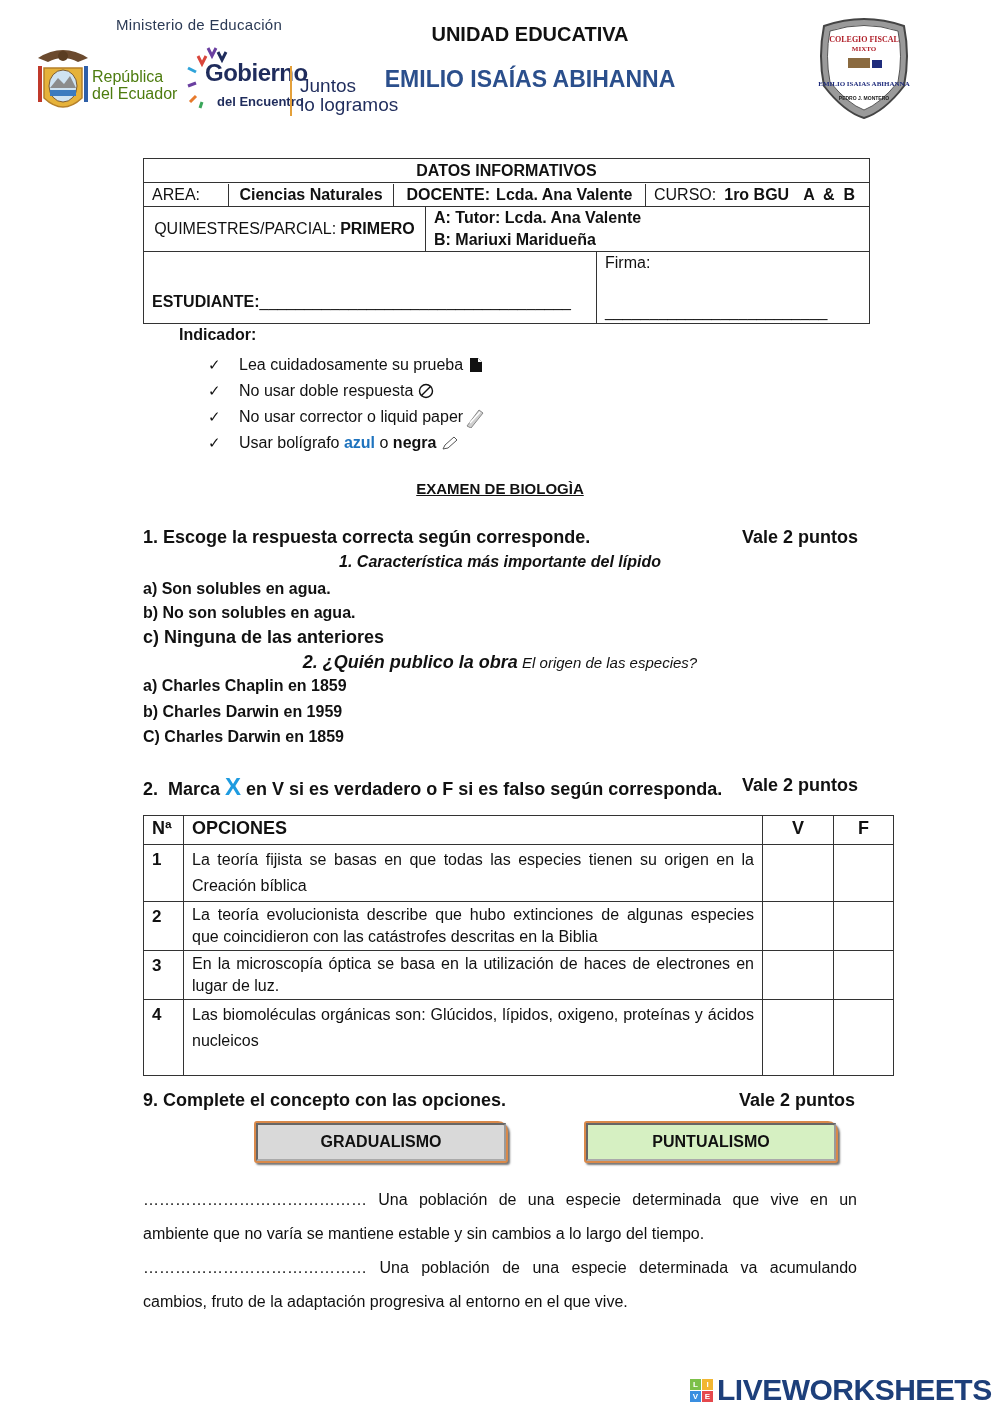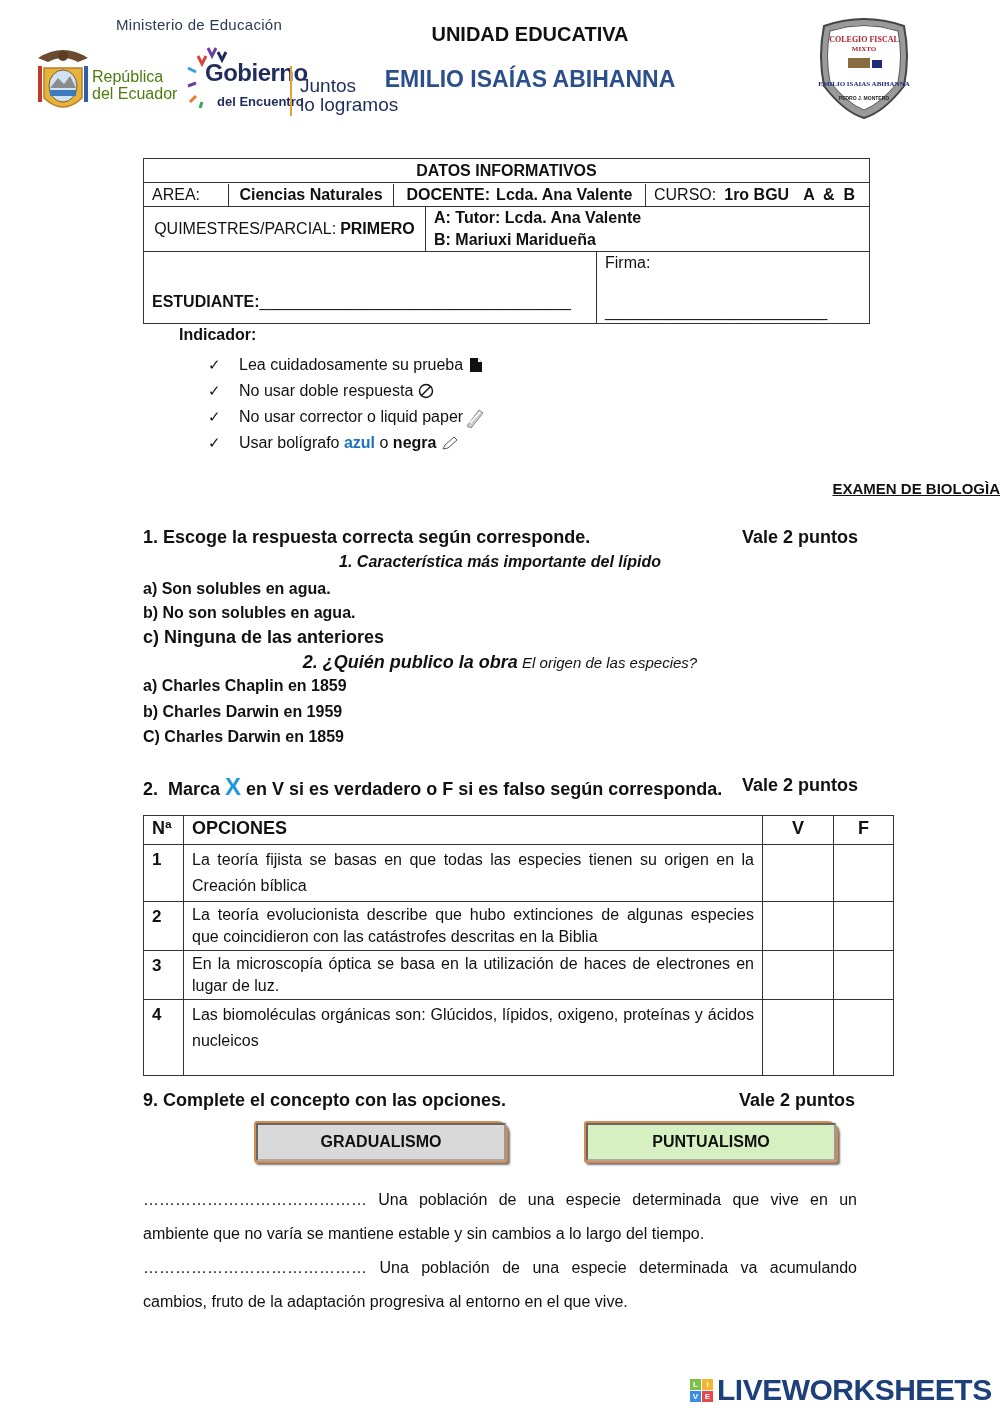--- a/index.html
+++ b/index.html
@@ -29,21 +29,21 @@
   .info .cell:last-child { border-right: none; }
   .b { font-weight: bold; }
 
   
   .indicador { left: 179px; top: 326px; font-size: 16px; font-weight: bold; }
   .ind-list { left: 208px; top: 352px; font-size: 16px; }
   .ind-item { height: 26px; display: flex; align-items: center; }
   .check { width: 31px; font-size: 15px; }
   .blue { color: #1e73be; font-weight: bold; }
 
-  .exam-title { left: 0; width: 1000px; top: 480px; text-align: right; font-size: 15px; font-weight: bold; text-decoration: underline; }
+  .exam-title { left: 0; width: 1000px; top: 480px; text-align: center; font-size: 15px; font-weight: bold; text-decoration: underline; }
 
   .q-head { left: 143px; font-size: 18px; font-weight: bold; }
   .q-pts { font-size: 18px; font-weight: bold; }
   .sub-q { left: 0; width: 1000px; text-align: center; font-size: 16px; font-style: italic; font-weight: bold; }
   .opt { left: 143px; font-size: 16px; font-weight: bold; }
 
   
   .vf { left: 143px; top: 815px; width: 751px; border-collapse: collapse; font-size: 16px; }
   .vf td, .vf th { border: 1px solid #333; vertical-align: top; }
   .vf th { text-align: left; font-size: 18px; padding: 2px 8px; height: 29px; }

